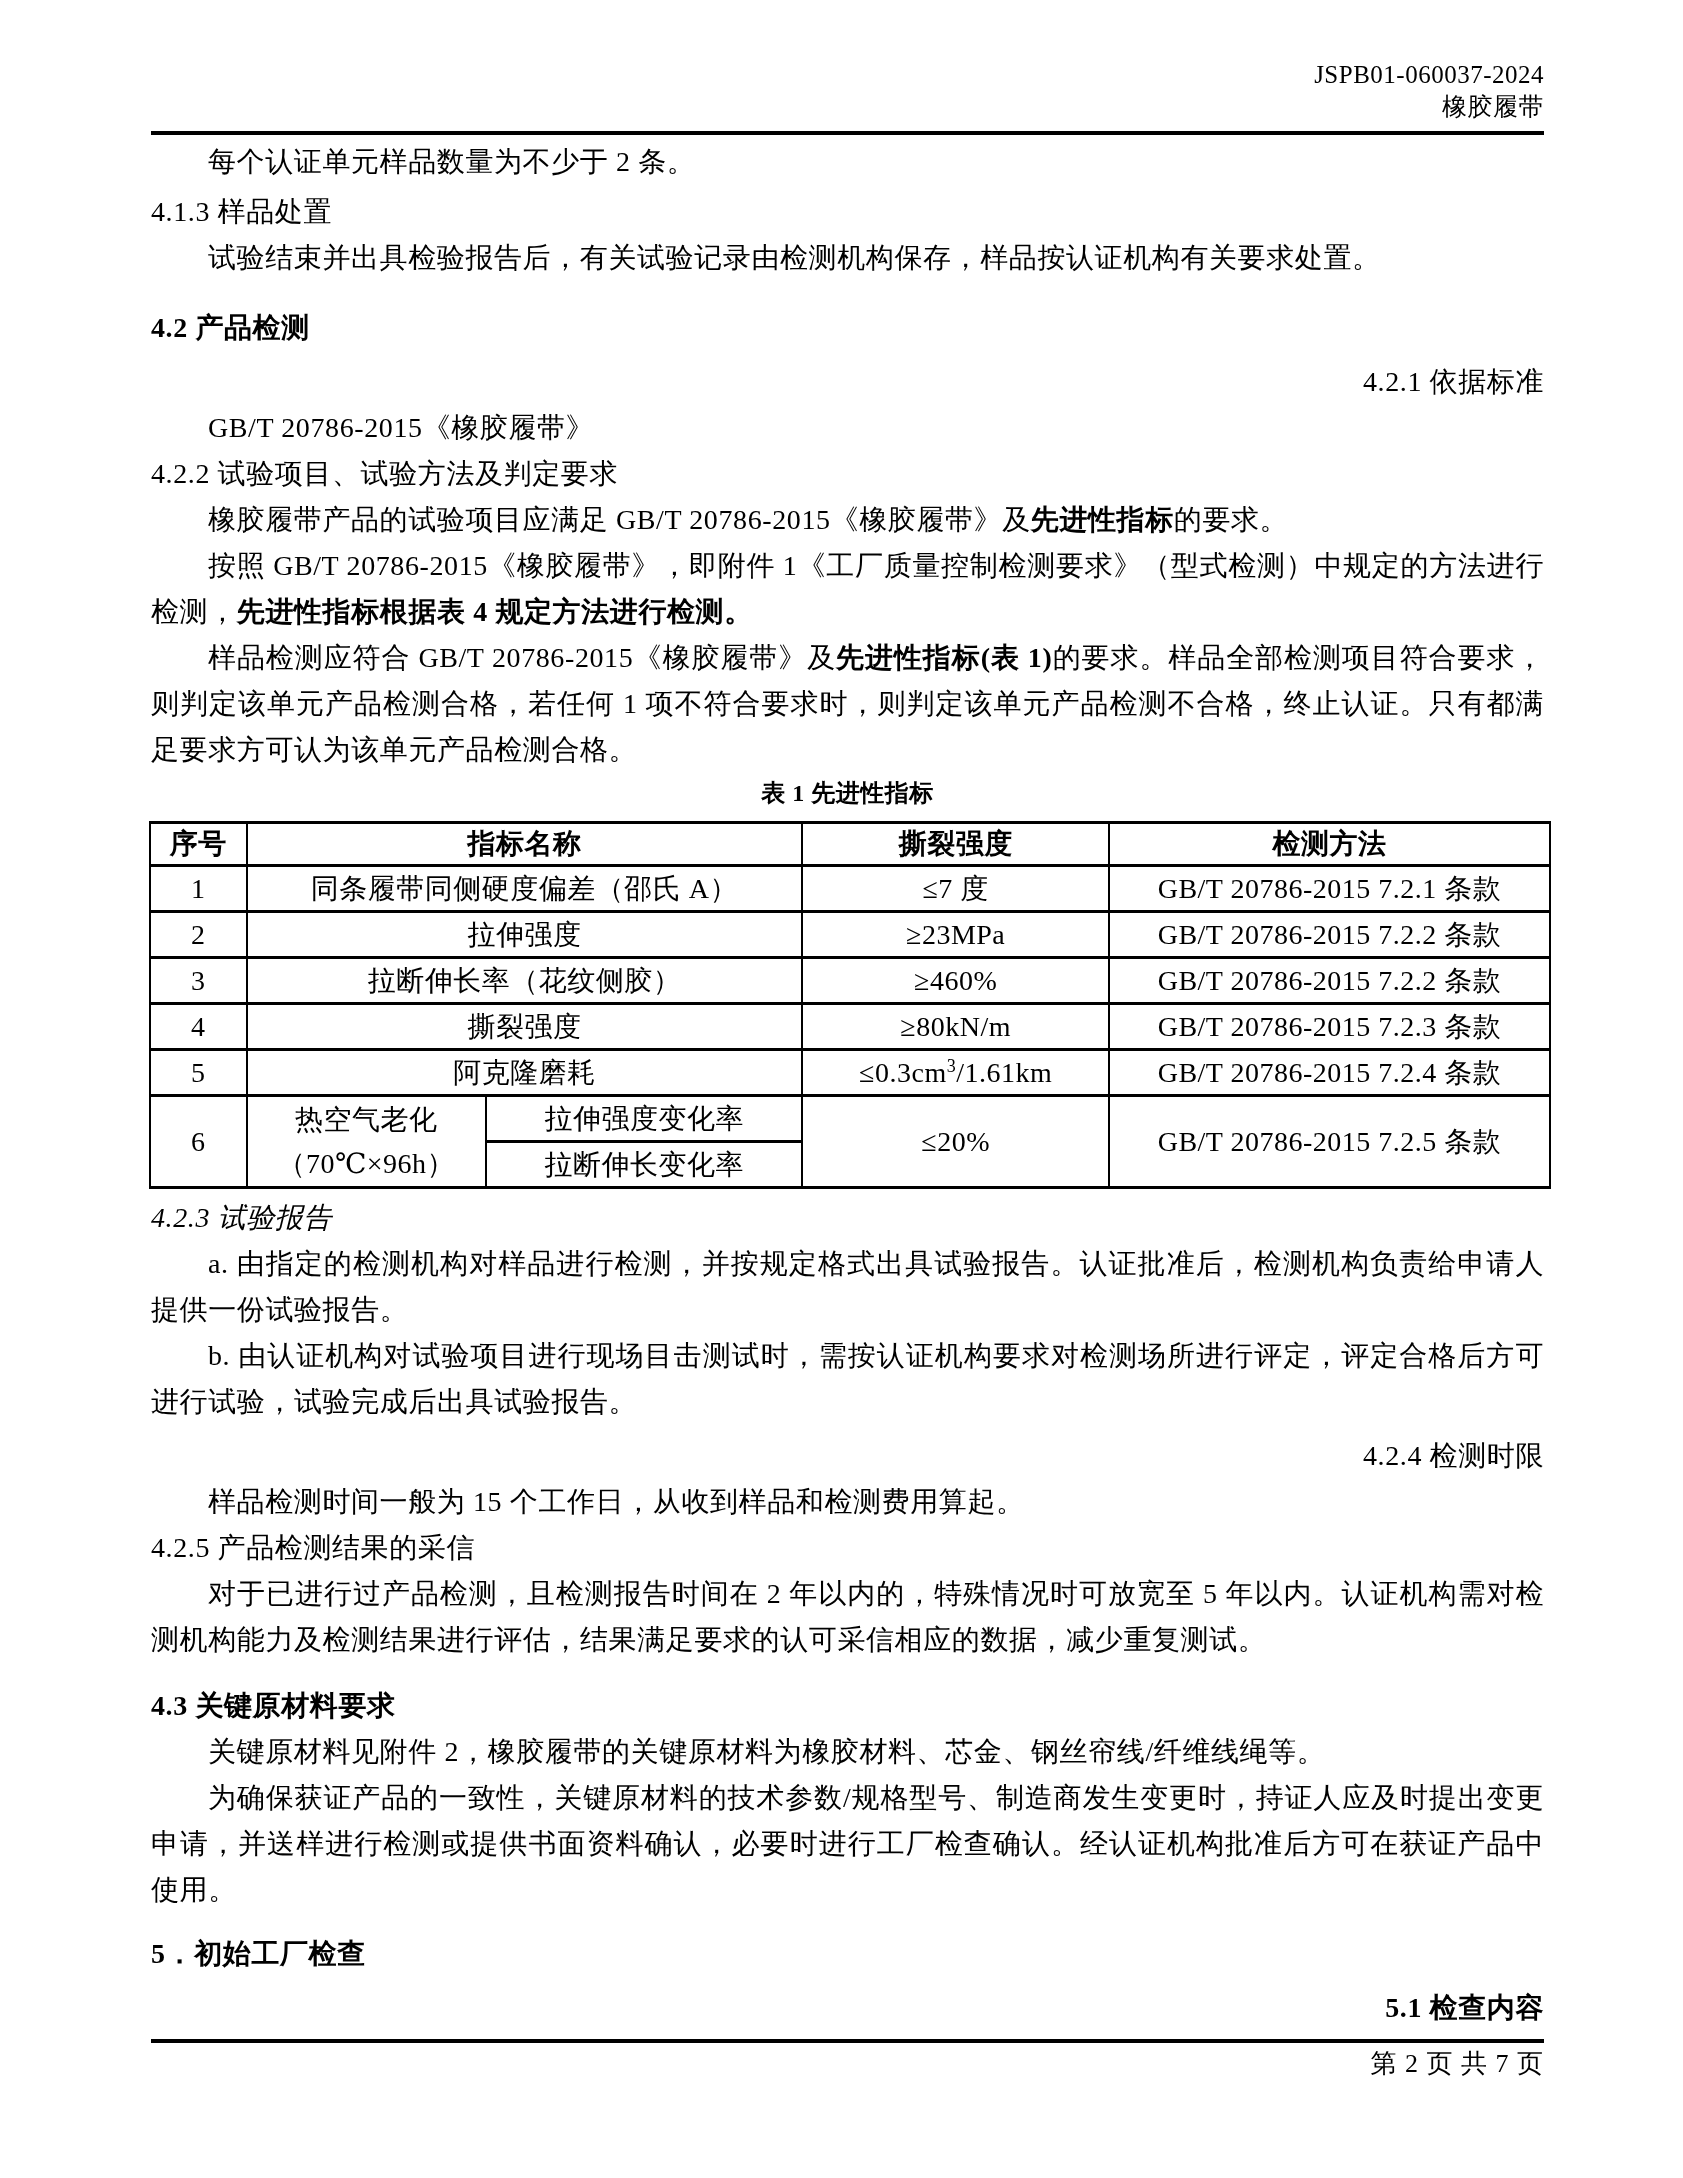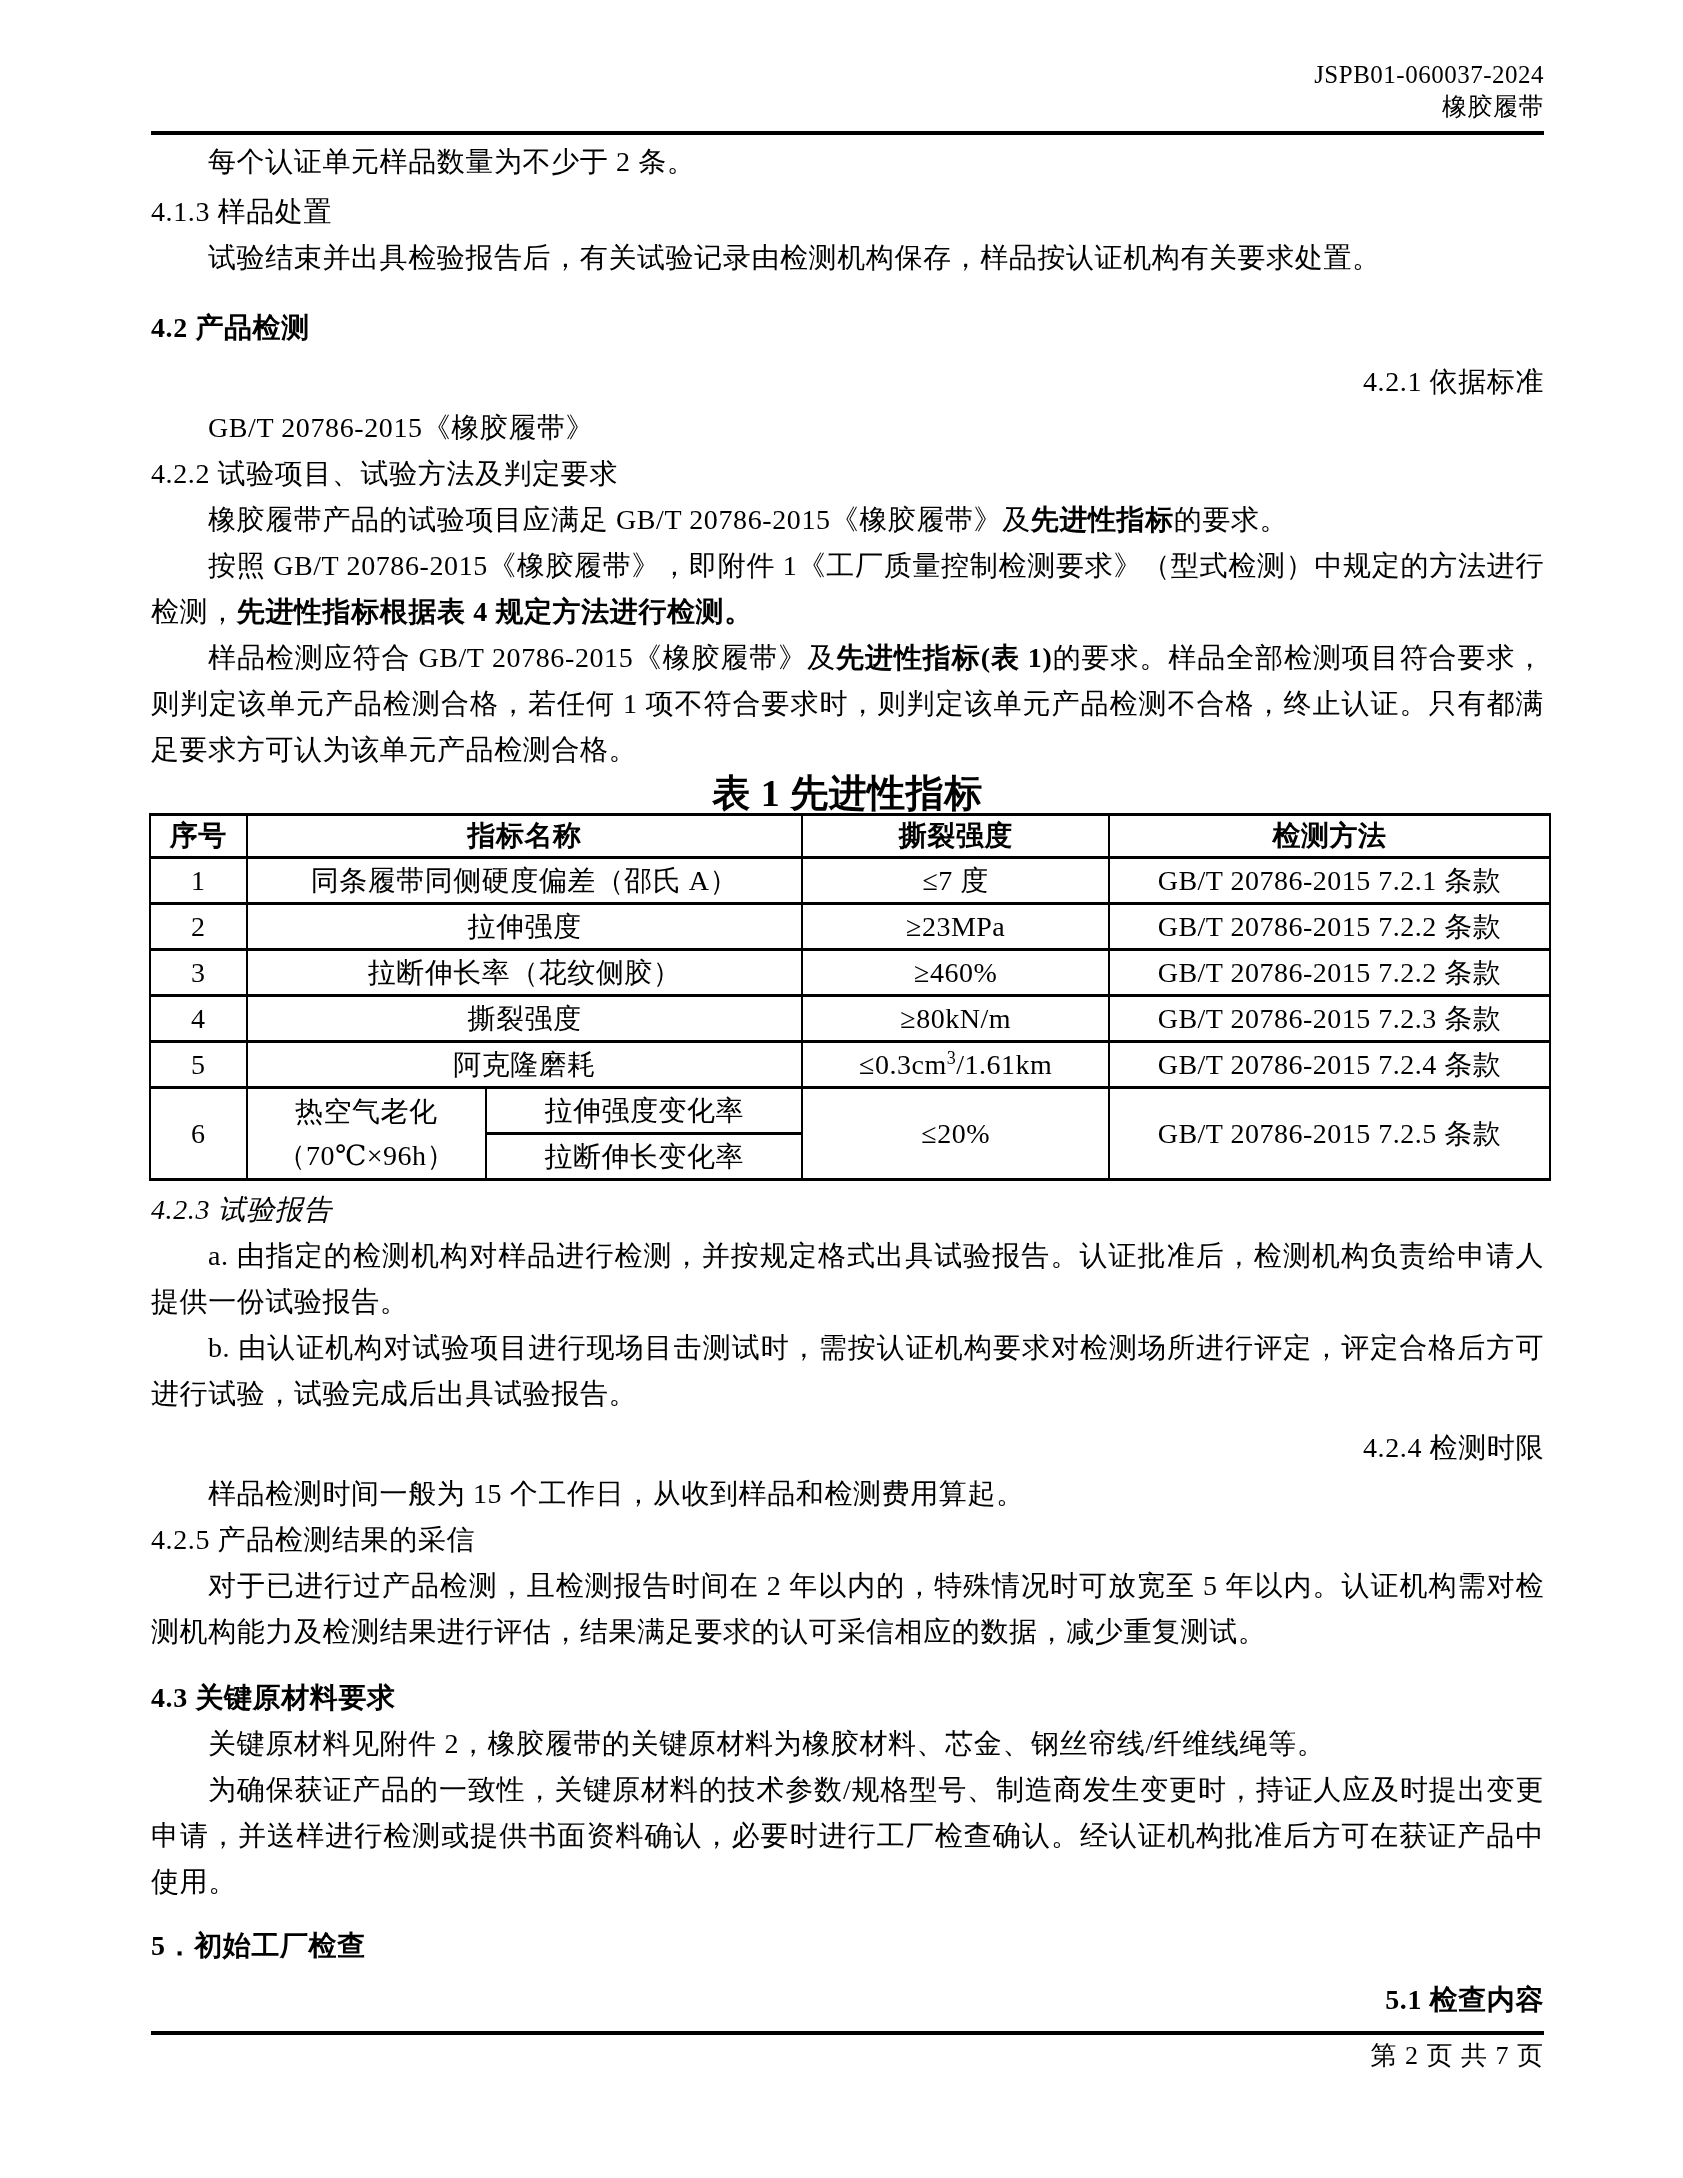--- a/index.html
+++ b/index.html
@@ -12,23 +12,23 @@
   
   .doc-header{padding-top:59px;text-align:right;font-size:25px;line-height:32px;letter-spacing:0.5px;}
   .header-rule{border-bottom:4px solid #000;margin-top:8px;}
   
   .para{margin:0;font-size:28px;line-height:46px;letter-spacing:0.6px;text-align:justify;}
   .indent{text-indent:57px;}
   .h-num{margin:0;font-size:28px;line-height:46px;letter-spacing:0.6px;}
   .h-bold{font-weight:bold;}
   .mt4{margin-top:4px;} .mt6{margin-top:6px;font-style:italic;} .mt8{margin-top:8px;text-align:right;}
   .mt18{margin-top:18px;} .mt20{margin-top:20px;} .mt24{margin-top:24px;}
-  .table-title{margin:0;font-size:38px;line-height:40px;font-weight:bold;text-align:center;letter-spacing:0.5px;}
+  .table-title{margin:0;font-size:24px;line-height:40px;font-weight:bold;text-align:center;letter-spacing:0.5px;}
   
-  table.t1{border-collapse:collapse;width:1402px;margin-left:-2px;margin-top:0;table-layout:fixed;}
+  table.t1{border-collapse:collapse;width:1402px;margin-left:-2px;margin-top:8px;table-layout:fixed;}
   table.t1 td,table.t1 th{
     border:2px solid #000;border-top-width:3px;border-bottom-width:3px;
     font-size:28px;text-align:center;vertical-align:middle;padding:0 4px;
     letter-spacing:0.5px;font-weight:normal;
   }
   table.t1 th{font-weight:bold;height:40px;}
   table.t1 td{height:43px;}
   table.t1 td.dbl{height:87px;}
   table.t1 sup{font-size:18px;line-height:0;}
   .name2{display:block;line-height:44px;}

